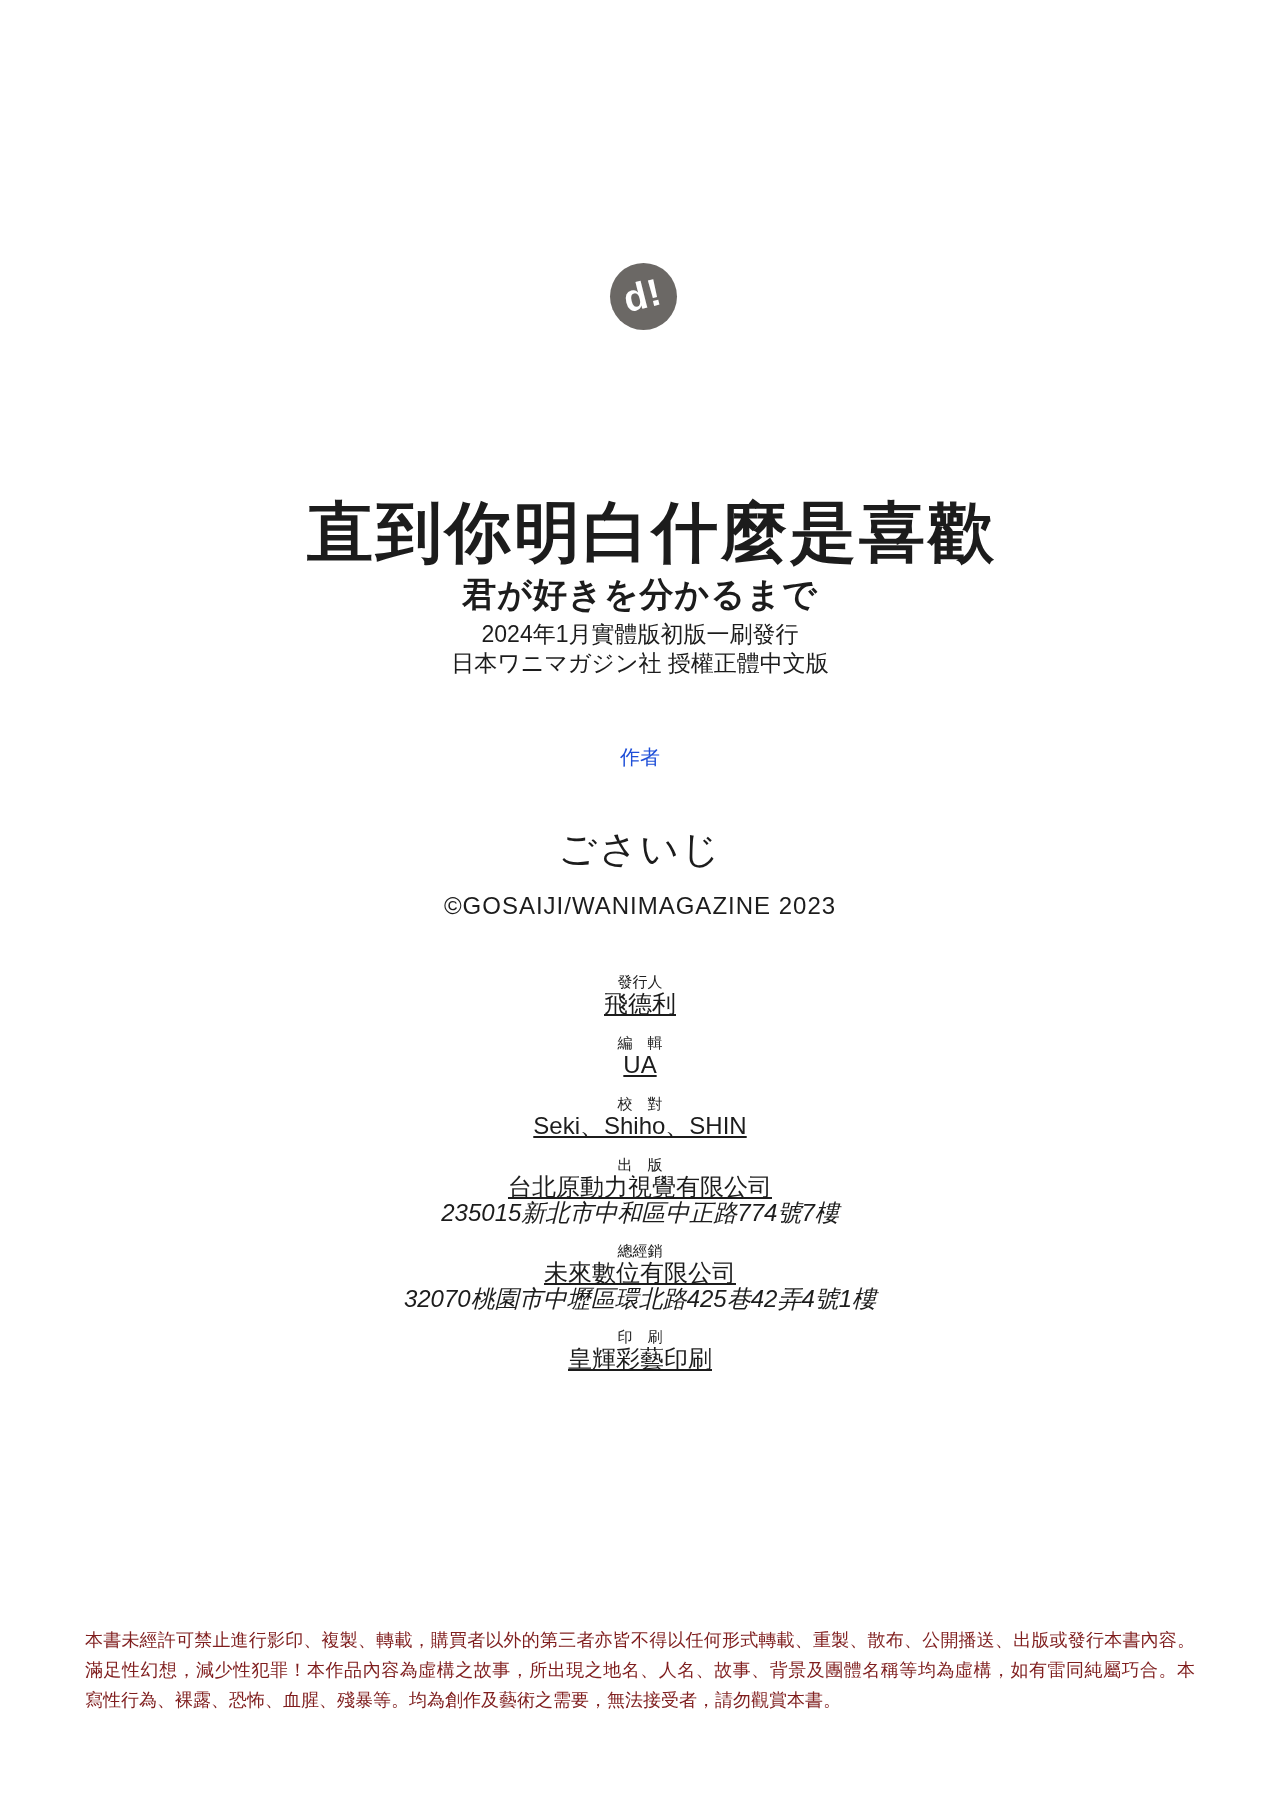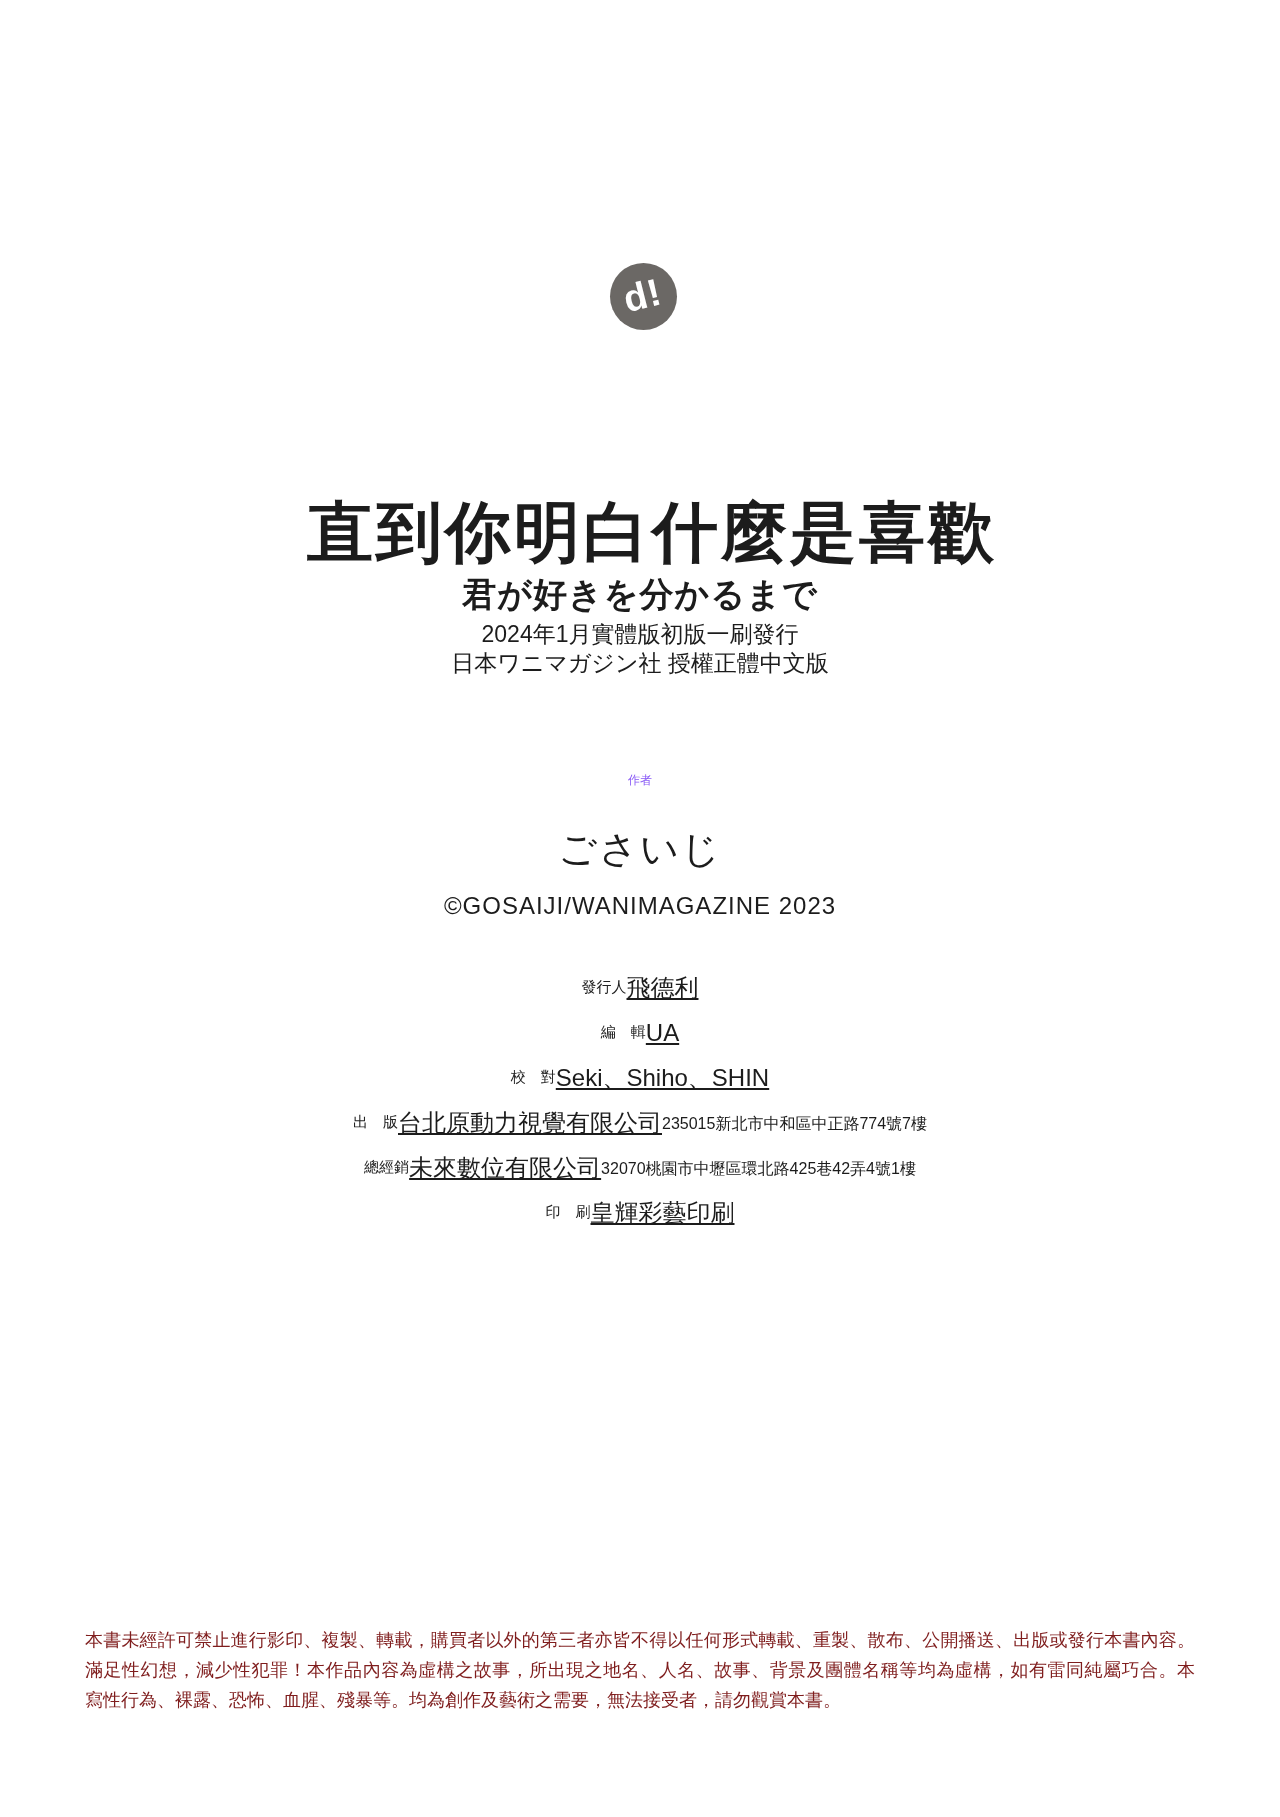--- a/index.html
+++ b/index.html
@@ -23,33 +23,33 @@
   .logo-glyph {
     color: #ffffff; font-weight: 800; font-size: 38px; line-height: 1;
     transform: rotate(-14deg) translate(-1px, -2px);
     letter-spacing: 1px;
   }
 
   .book-title   { top: 498px; font-size: 66px; font-weight: 700; letter-spacing: 3px; line-height: 1.05; padding-left: 12px; }
   .book-subtitle{ top: 572px; font-size: 34px; font-weight: 700; letter-spacing: 1px; }
   .editions     { top: 620px; font-size: 23px; line-height: 29px; font-weight: 400; }
 
-  .author-label { top: 772px; font-size: 12px; color: #8b5cf6; }
+  .author-label { top: 744px; font-size: 20px; color: #1d4ed8; }
   .author-name  { top: 824px; font-size: 38px; font-weight: 500; letter-spacing: 2px; }
 
   .copyright    { top: 892px; font-size: 24px; letter-spacing: 1px; font-weight: 400; }
 
   .credits {
     position: absolute; left: 0; top: 974px; width: 1280px;
     display: flex; flex-direction: column; align-items: center; gap: 19px;
   }
-  .credit { display: flex; flex-direction: row; align-items: center; }
+  .credit { display: flex; flex-direction: column; align-items: center; }
   .credit .label   { font-size: 15px; line-height: 16px; color: #222; }
   .credit .value   { font-size: 24px; line-height: 24px; margin-top: 2px; text-decoration: underline; }
-  .credit .address { font-size: 16px; line-height: 22px; margin-top: 3px; }
+  .credit .address { font-size: 24px; line-height: 22px; margin-top: 3px; font-style: italic; }
 
   .disclaimer {
     position: absolute; left: 85px; top: 1625px; width: 1110px;
     font-size: 18px; line-height: 30px; color: #7f1d1d;
   }
   .disclaimer .line { width: 1110px; overflow: hidden; white-space: nowrap; }
   .disclaimer .line.fill { text-align: justify; text-align-last: justify; }
 </style>
 </head>
 <body>

